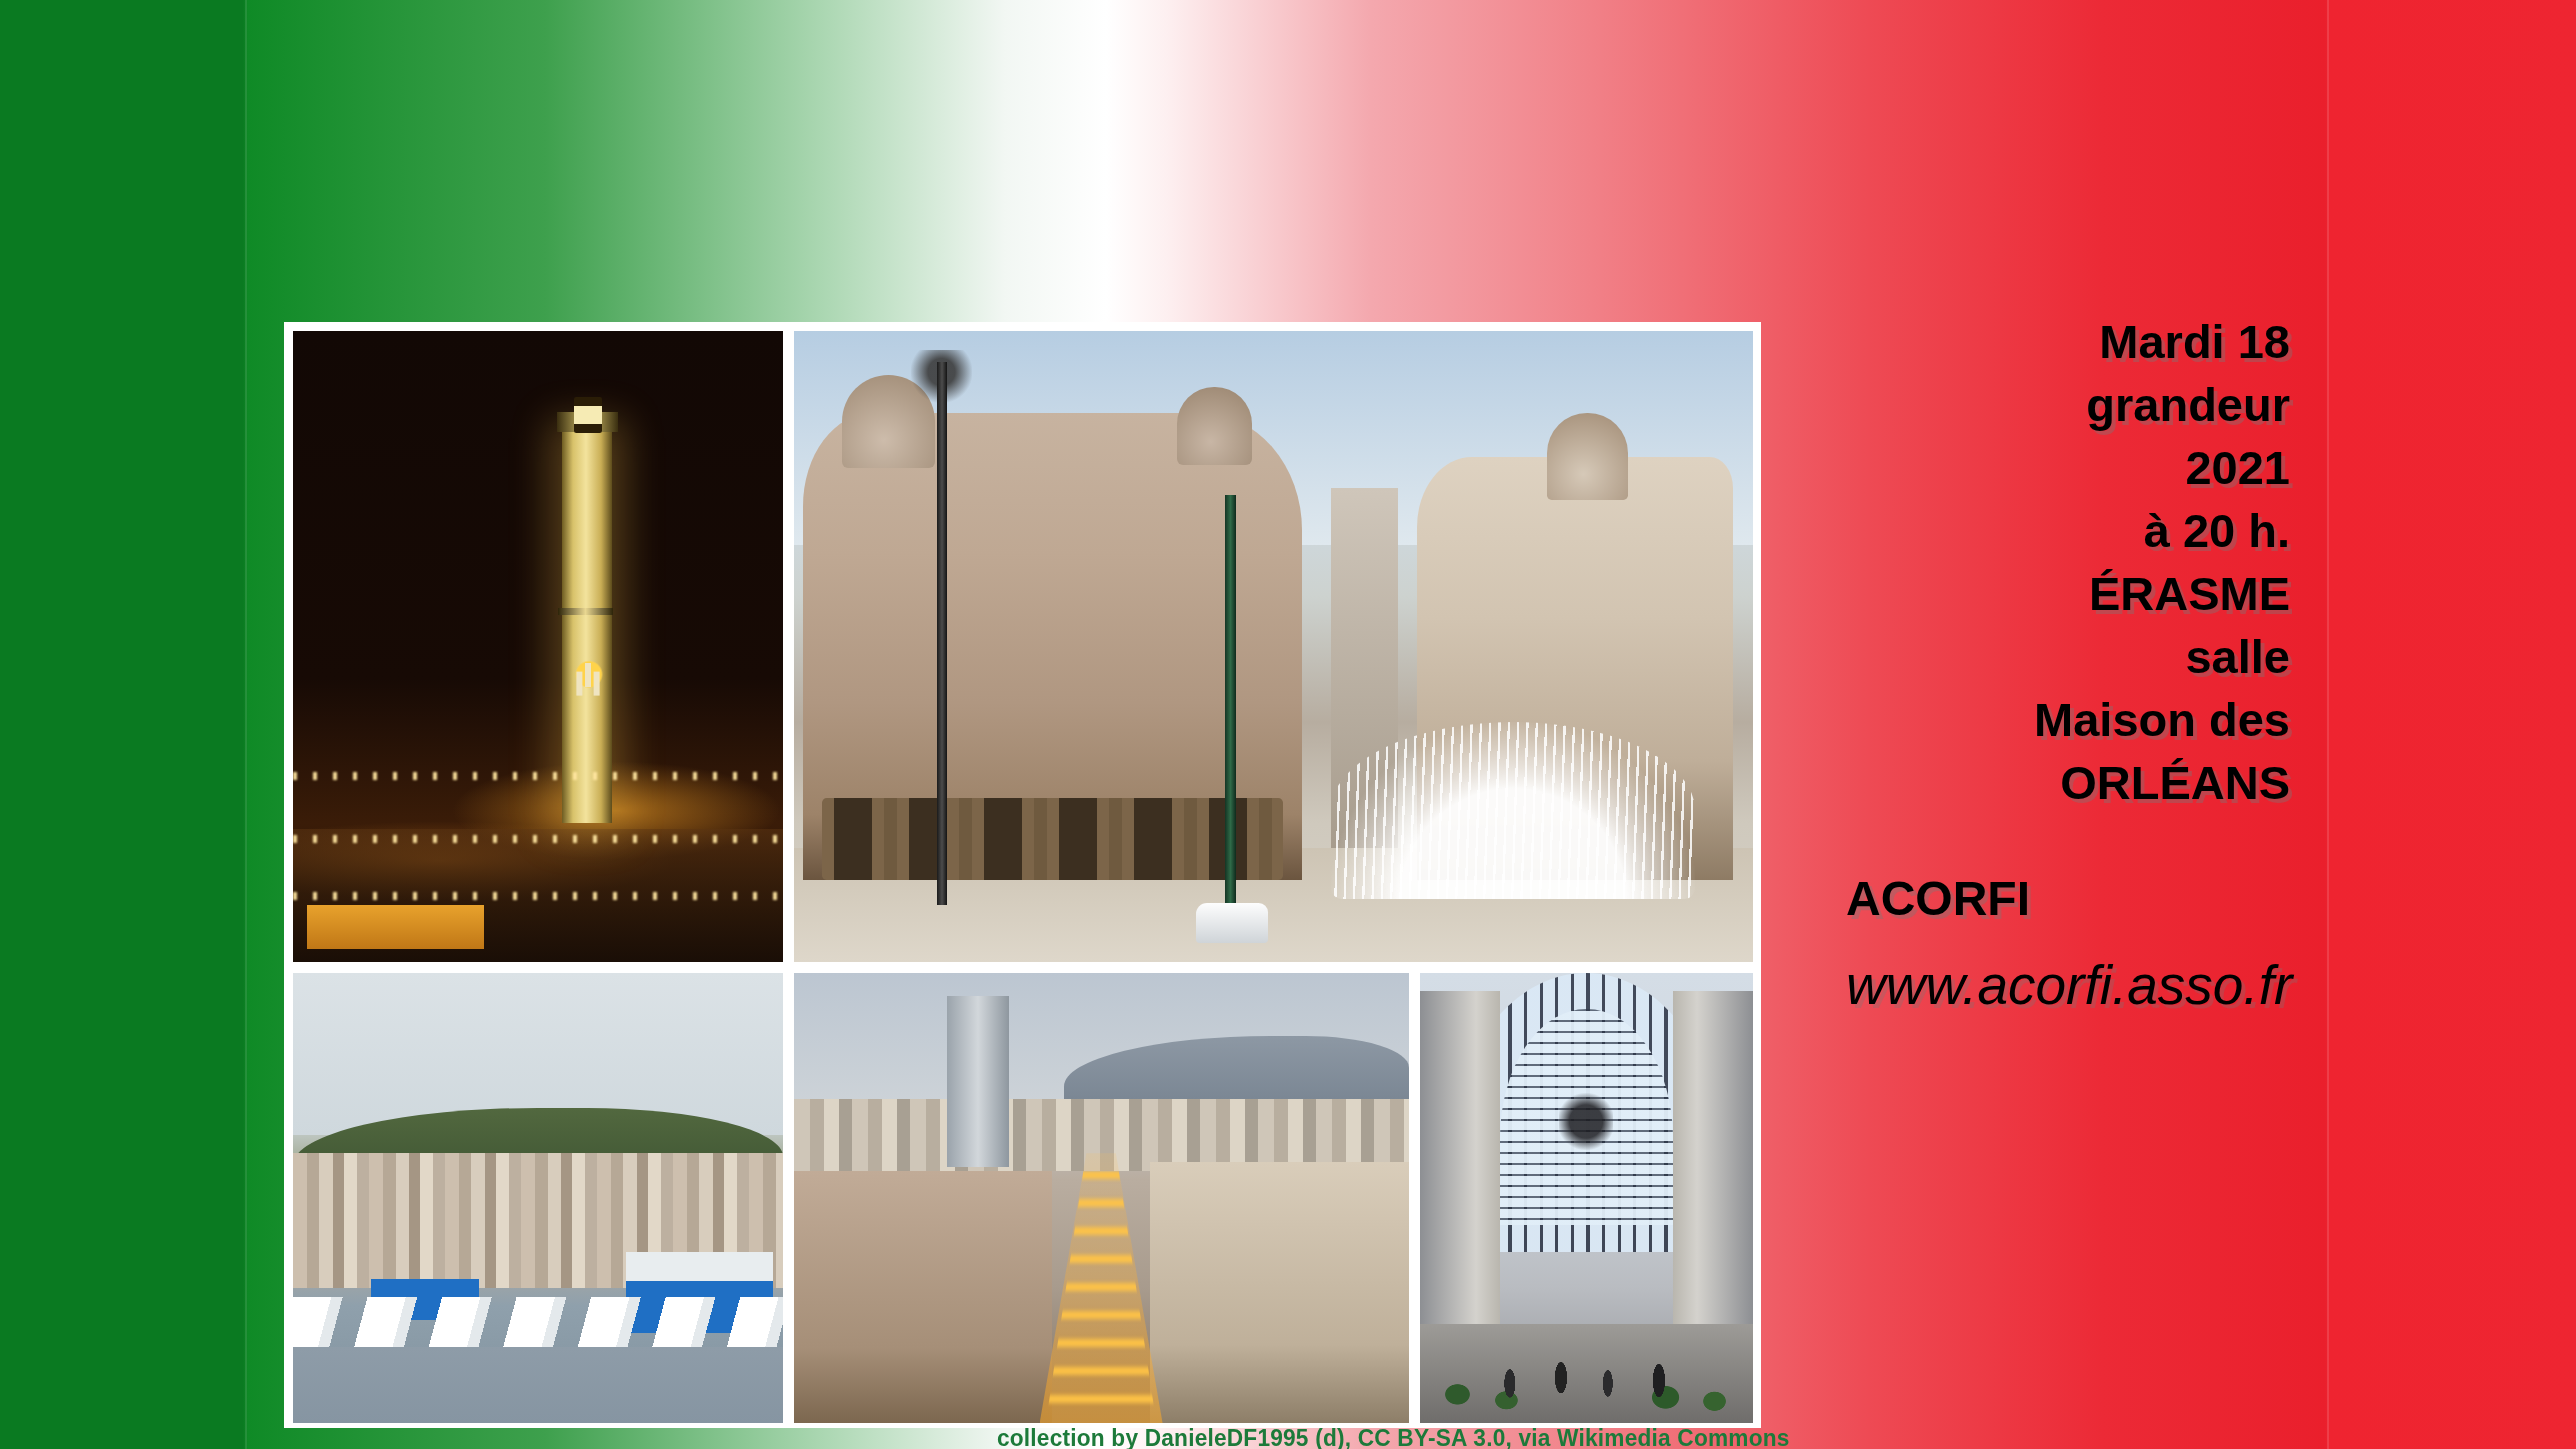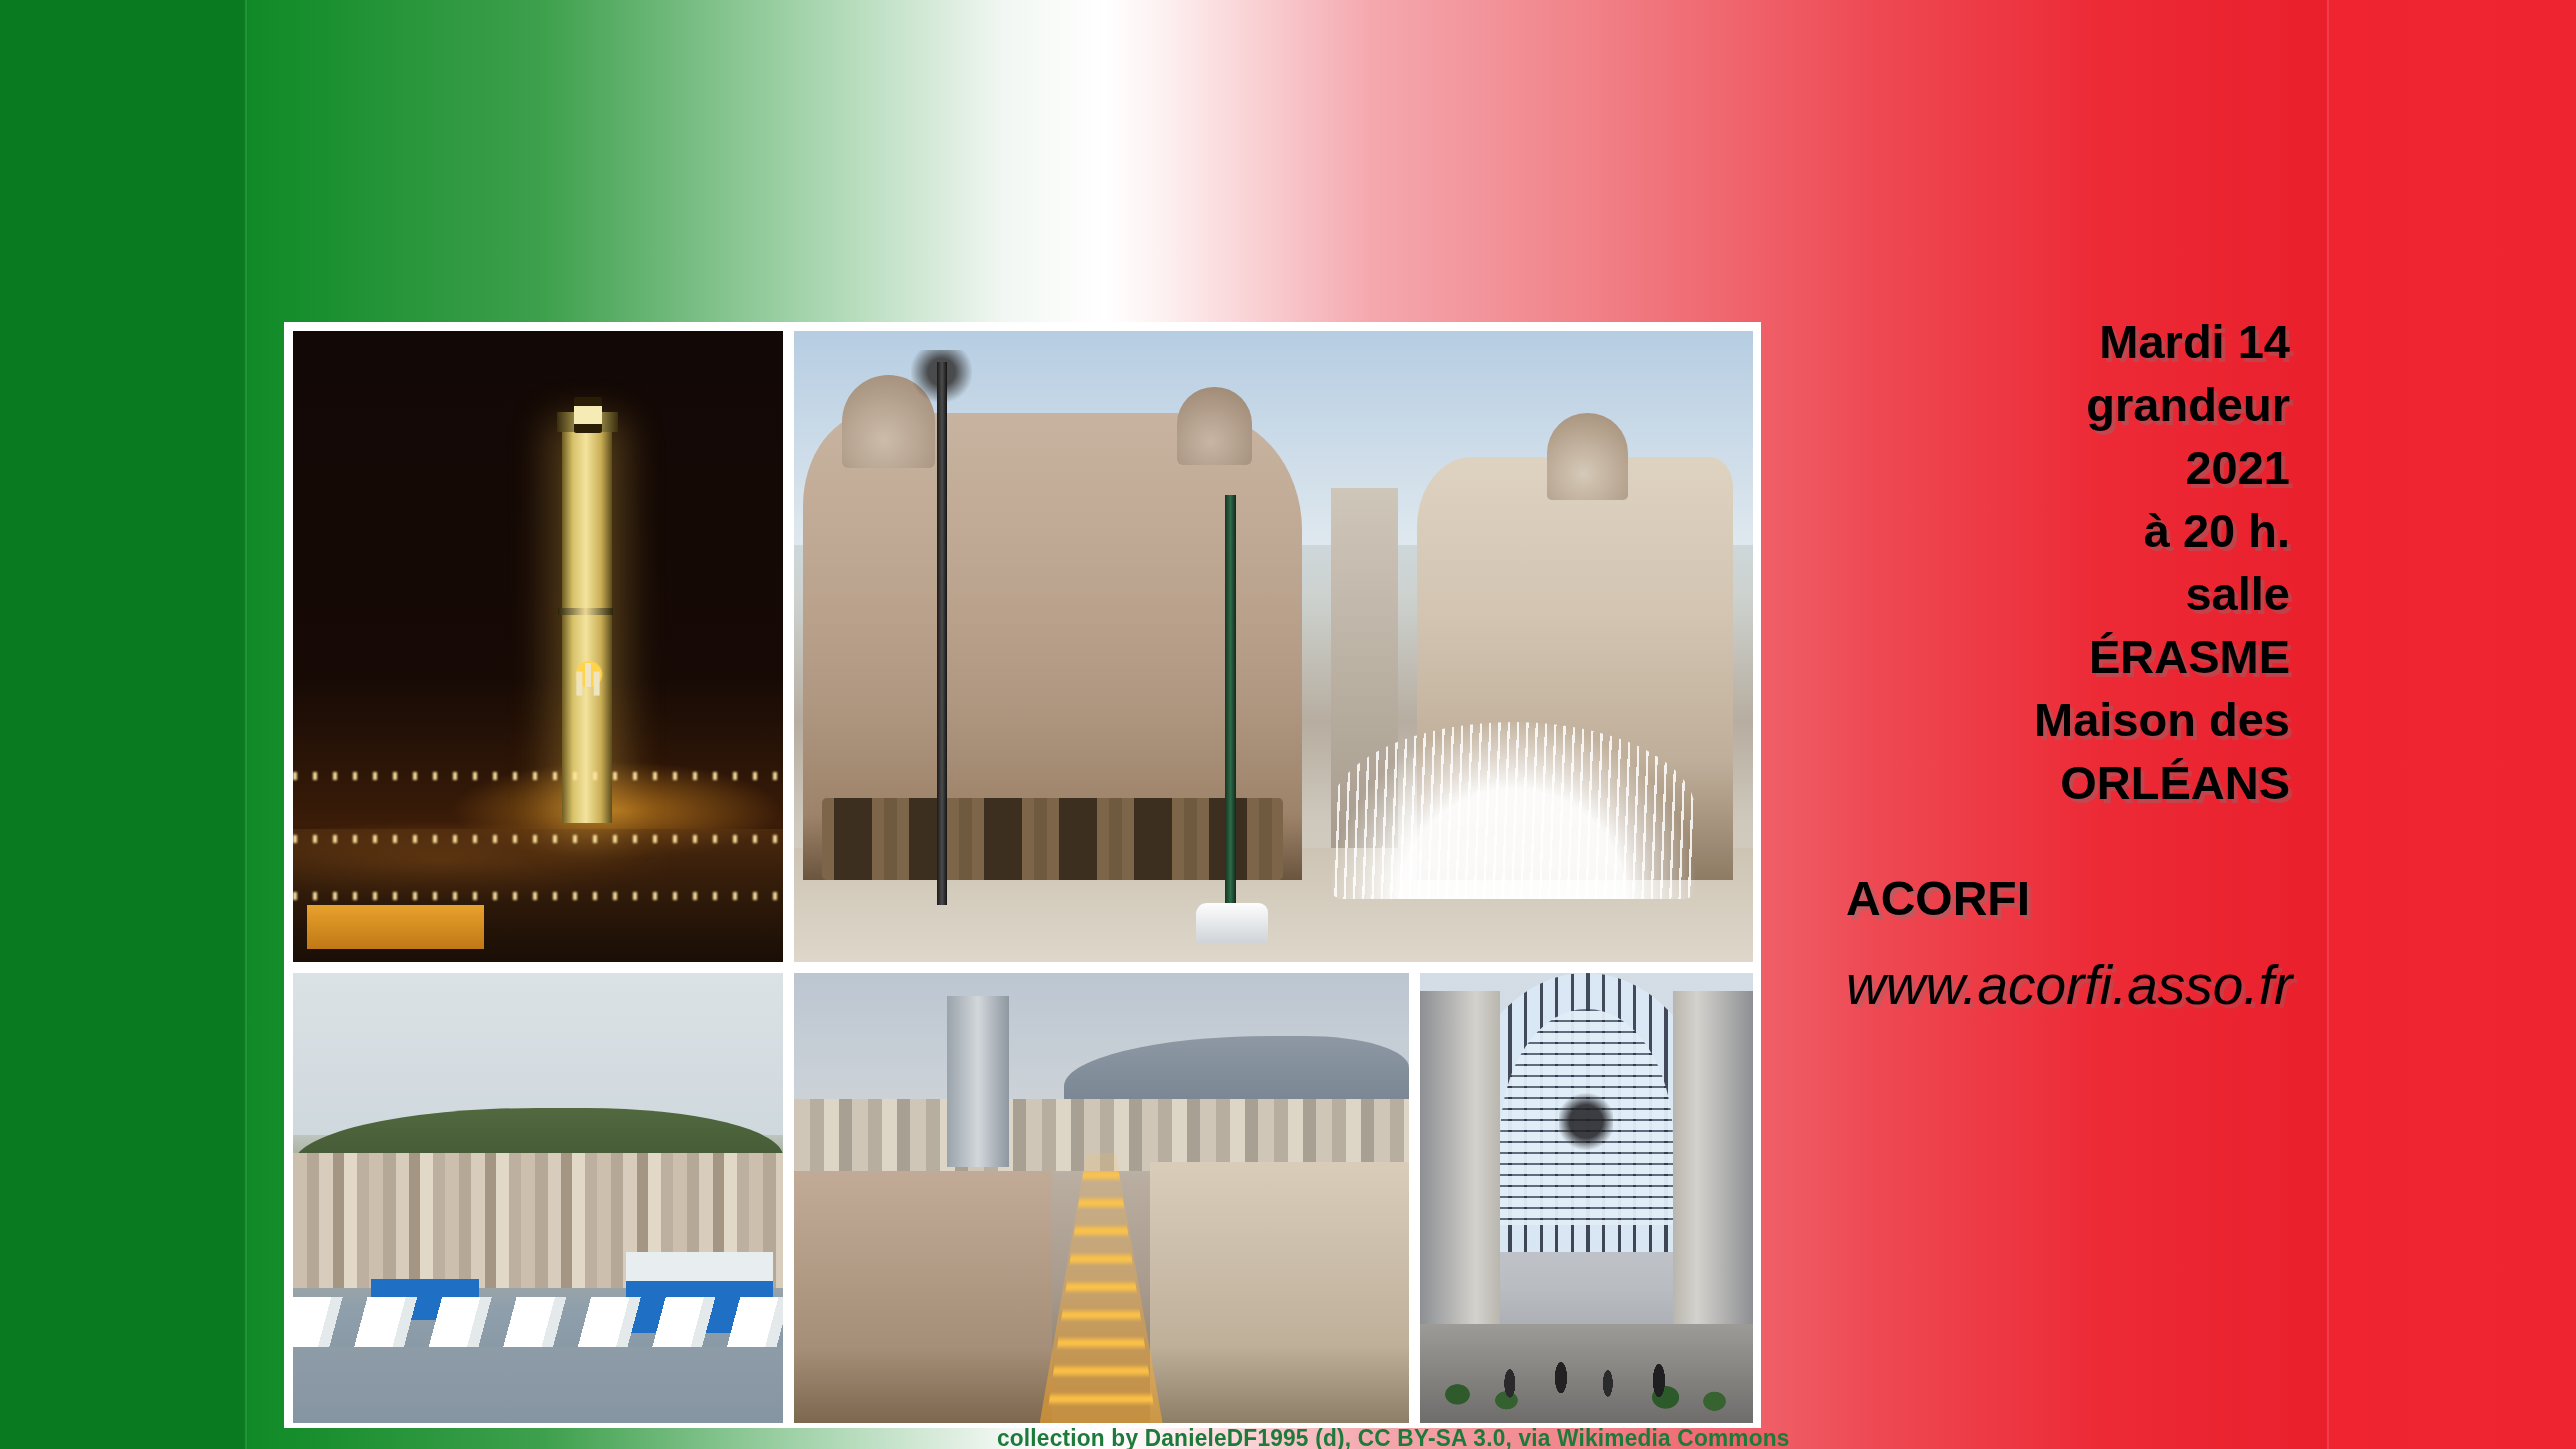--- a/index.html
+++ b/index.html
@@ -462,26 +462,26 @@
       <div class="gl-wall-r"></div>
       <div class="gl-chandelier"></div>
       <div class="gl-floor"></div>
       <div class="gl-plants"></div>
       <div class="gl-people"></div>
     </div>
 
   </div>
 
   <div class="info">
-    <div class="info-line">Mardi 14</div>
+    <div class="info-line">Mardi 18</div>
     <div class="info-line">grandeur</div>
     <div class="info-line">2021</div>
     <div class="info-line">à 20 h.</div>
+    <div class="info-line">ÉRASME</div>
     <div class="info-line">salle</div>
-    <div class="info-line">ÉRASME</div>
     <div class="info-line">Maison des</div>
     <div class="info-line">ORLÉANS</div>
     <div class="info-org">ACORFI</div>
     <div class="info-url">www.acorfi.asso.fr</div>
   </div>
 
   <div class="credit">collection by DanieleDF1995 (d), CC BY-SA 3.0, via Wikimedia Commons</div>
 
 </div>
 

